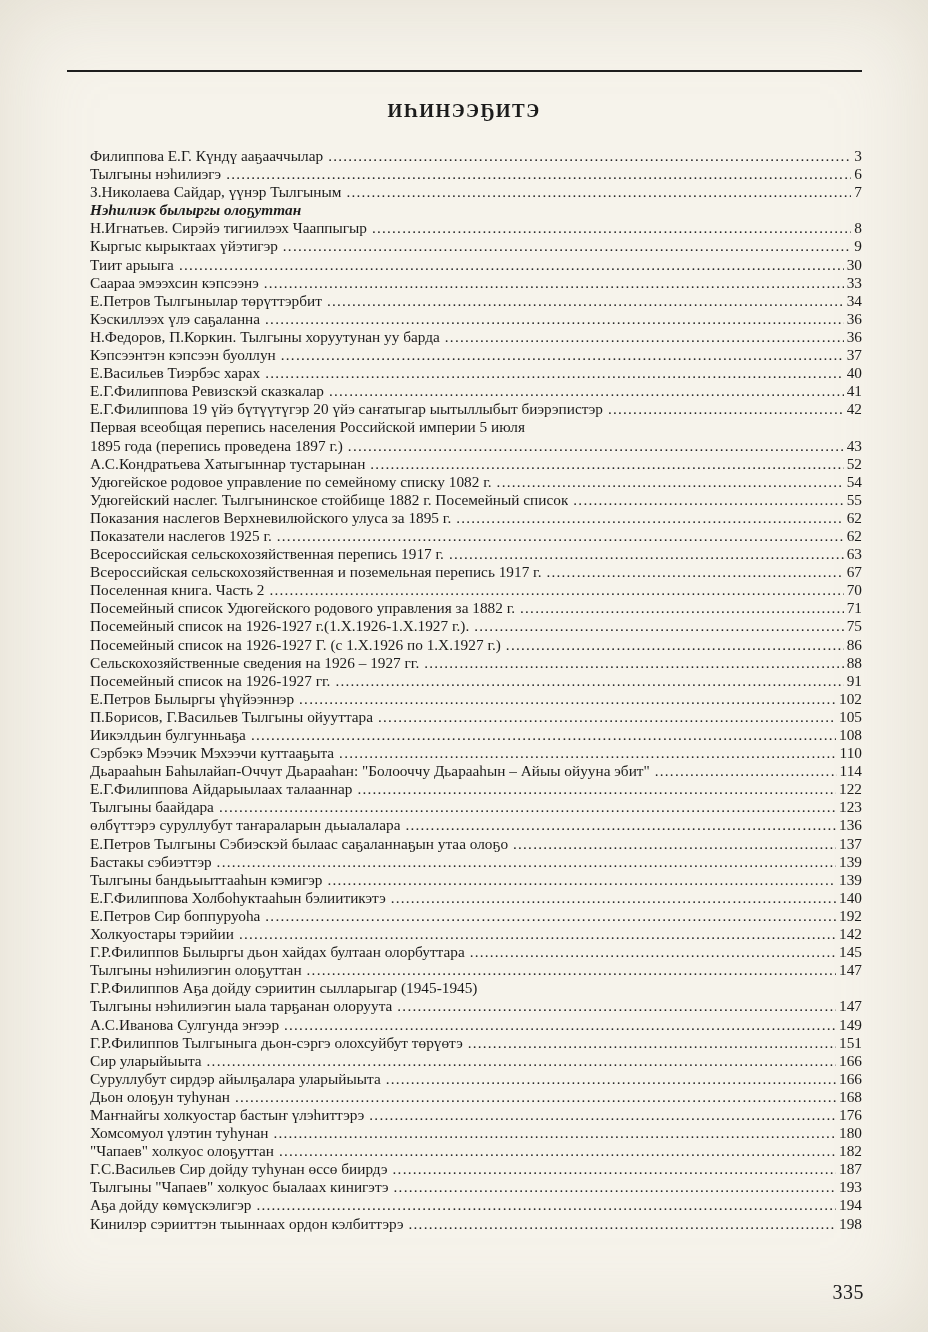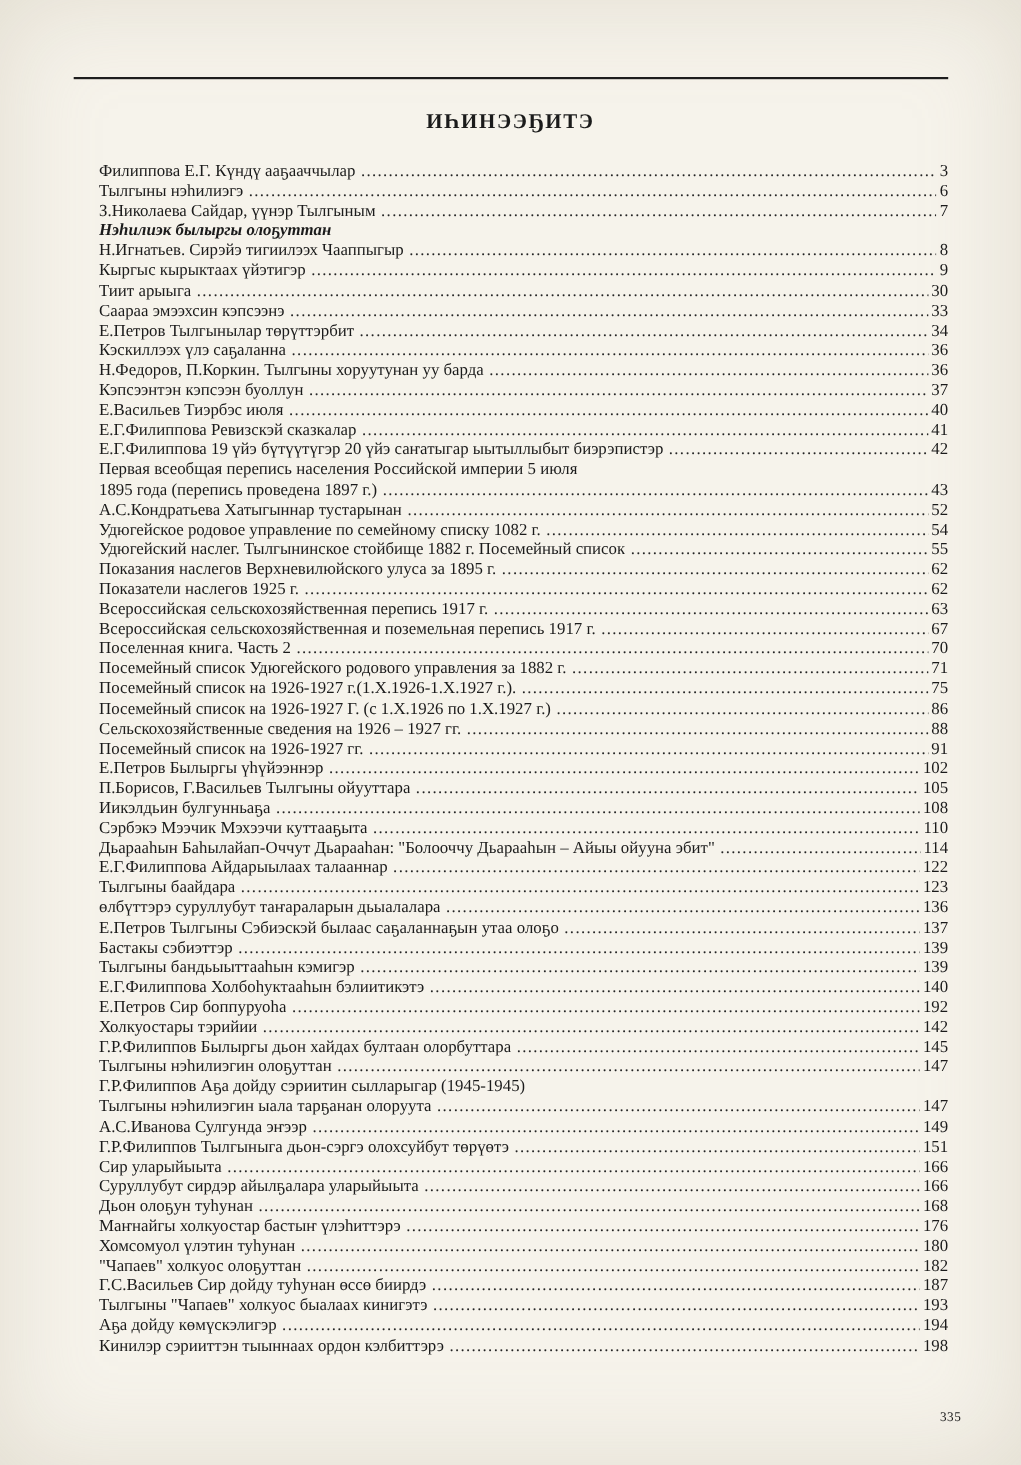--- a/index.html
+++ b/index.html
@@ -71,22 +71,22 @@
     content: "........................................................................................................................................................................................................................................................................";
   }
   .toc-page {
     white-space: nowrap;
     flex: 0 0 auto;
     text-align: right;
   }
   .footer-page-number {
     position: absolute;
     top: 1281px;
-    right: 54px;
-    font-size: 12px;
+    right: 64px;
+    font-size: 20px;
     letter-spacing: 0.5px;
     margin-left: 20px;
   }
 </style>
 </head>
 <body>
 
 <div class="page">
   <div class="top-rule"></div>
   <div class="page-title">ИҺИНЭЭҔИТЭ</div>
@@ -143,21 +143,21 @@
         <span class="toc-text">Н.Федоров, П.Коркин. Тылгыны хоруутунан уу барда</span>
         <span class="leader"></span>
         <span class="toc-page">36</span>
       </div>
       <div class="toc-row">
         <span class="toc-text">Кэпсээнтэн кэпсээн буоллун</span>
         <span class="leader"></span>
         <span class="toc-page">37</span>
       </div>
       <div class="toc-row">
-        <span class="toc-text">Е.Васильев Тиэрбэс июля</span>
+        <span class="toc-text">Е.Васильев Тиэрбэс харах</span>
         <span class="leader"></span>
         <span class="toc-page">40</span>
       </div>
       <div class="toc-row">
         <span class="toc-text">Е.Г.Филиппова Ревизскэй сказкалар</span>
         <span class="leader"></span>
         <span class="toc-page">41</span>
       </div>
       <div class="toc-row">
         <span class="toc-text">Е.Г.Филиппова 19 үйэ бүтүүтүгэр 20 үйэ саҥатыгар ыытыллыбыт биэрэпистэр</span>

